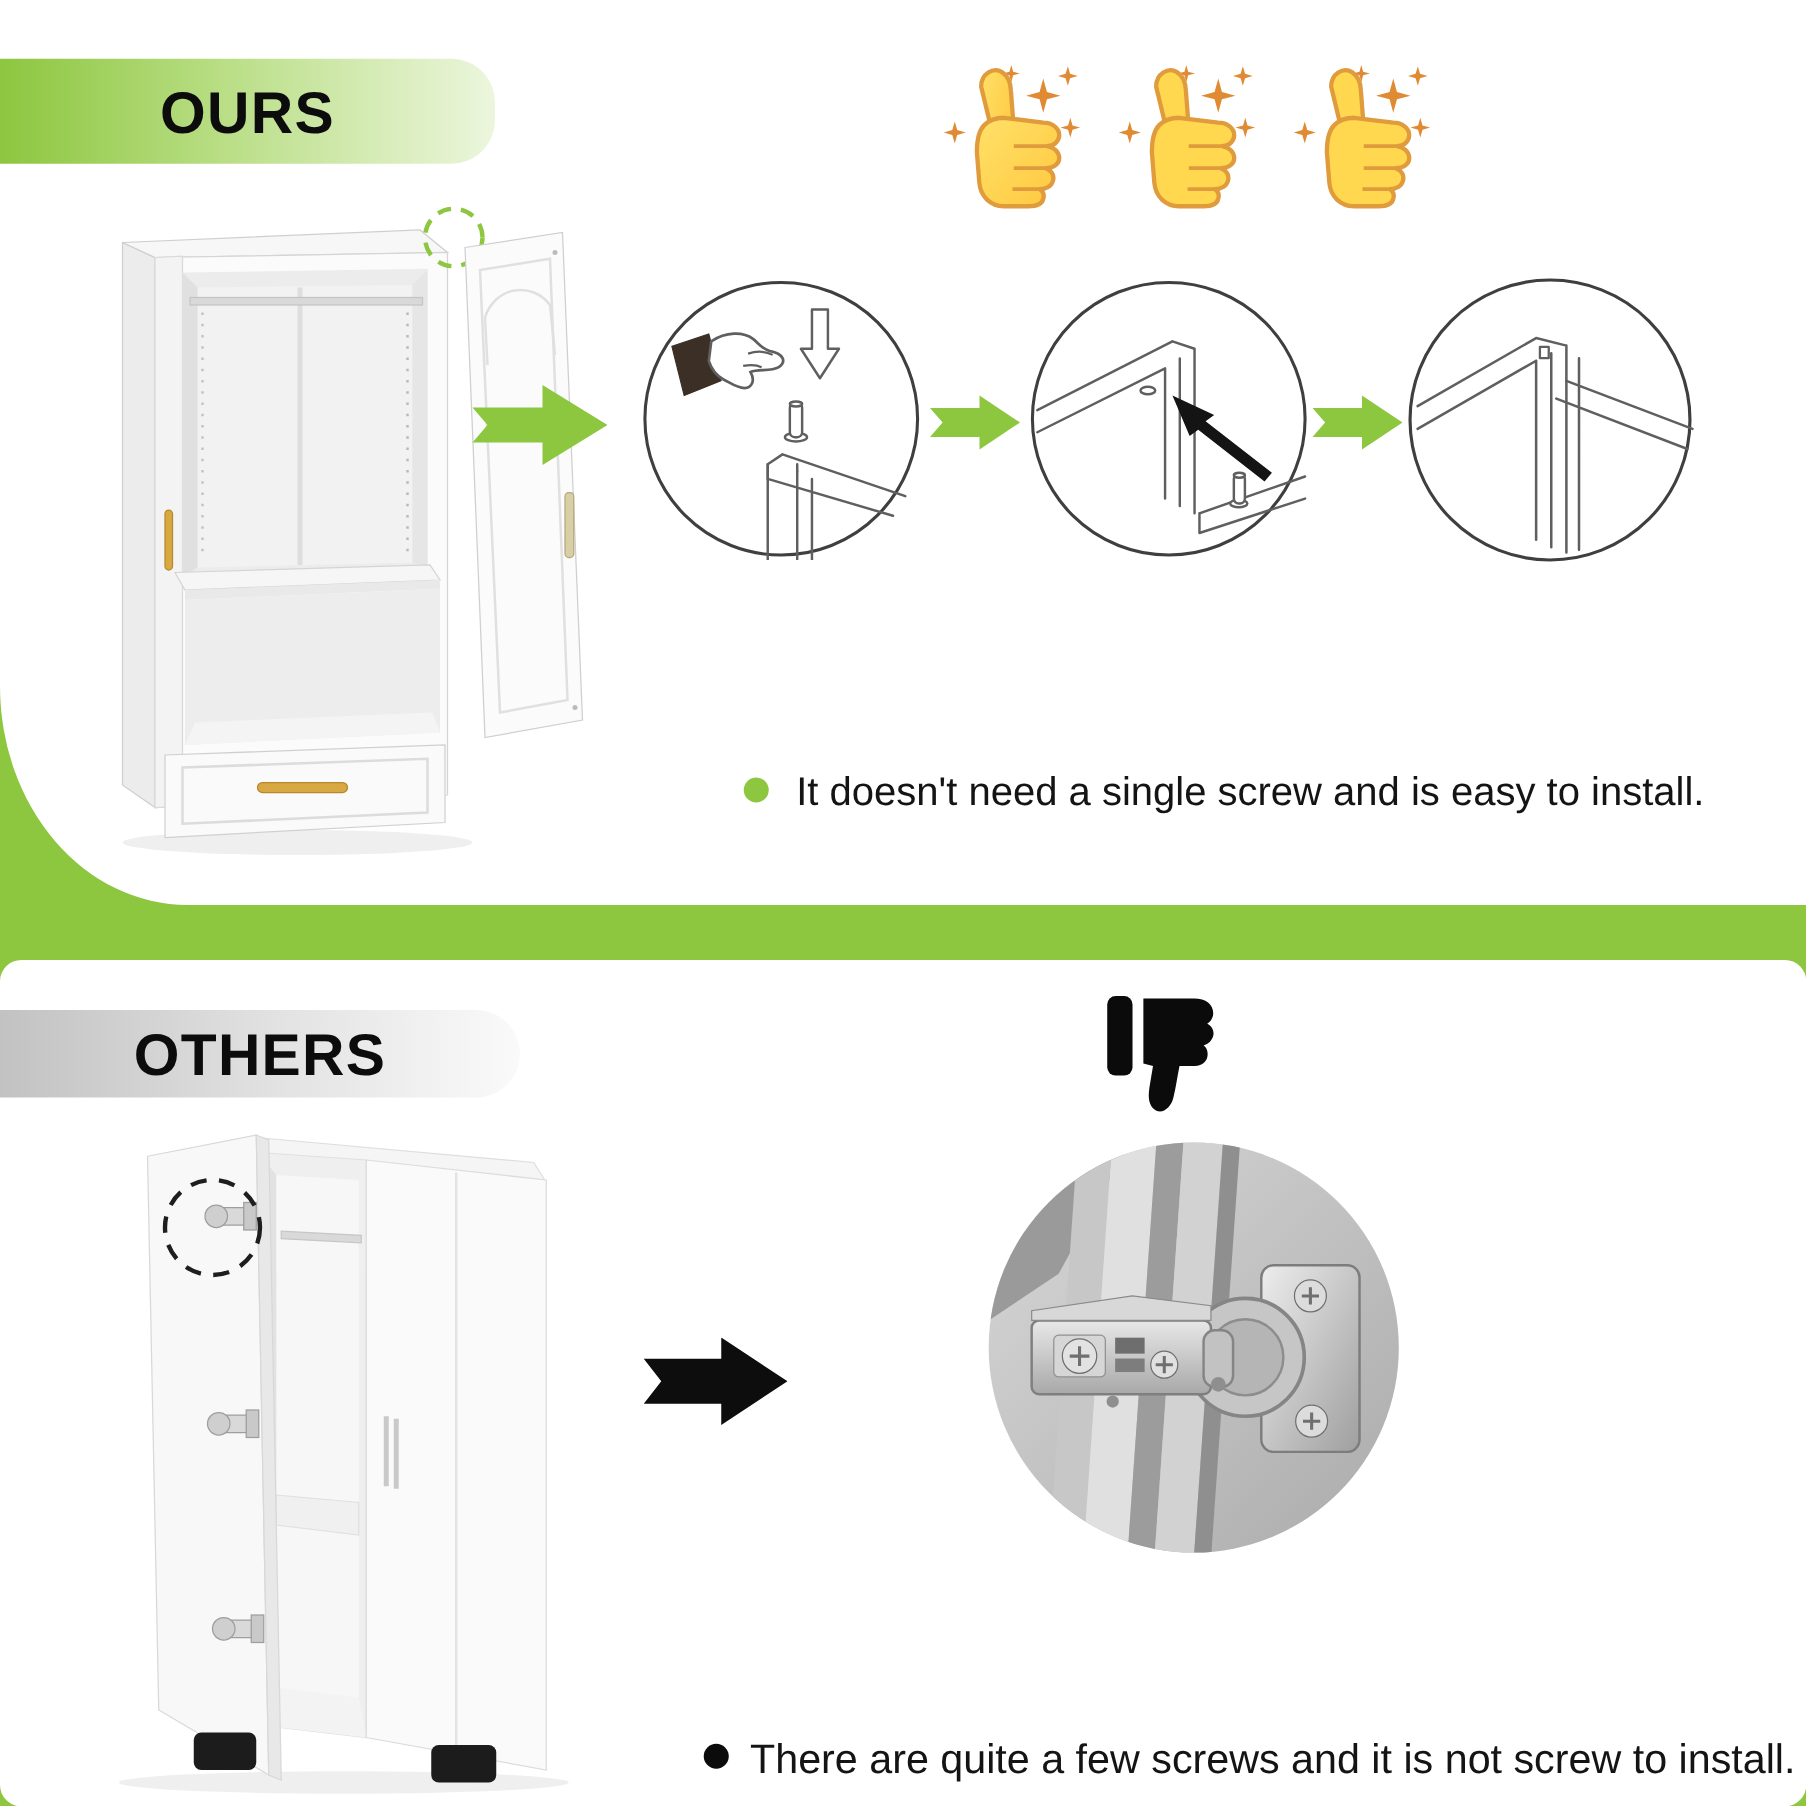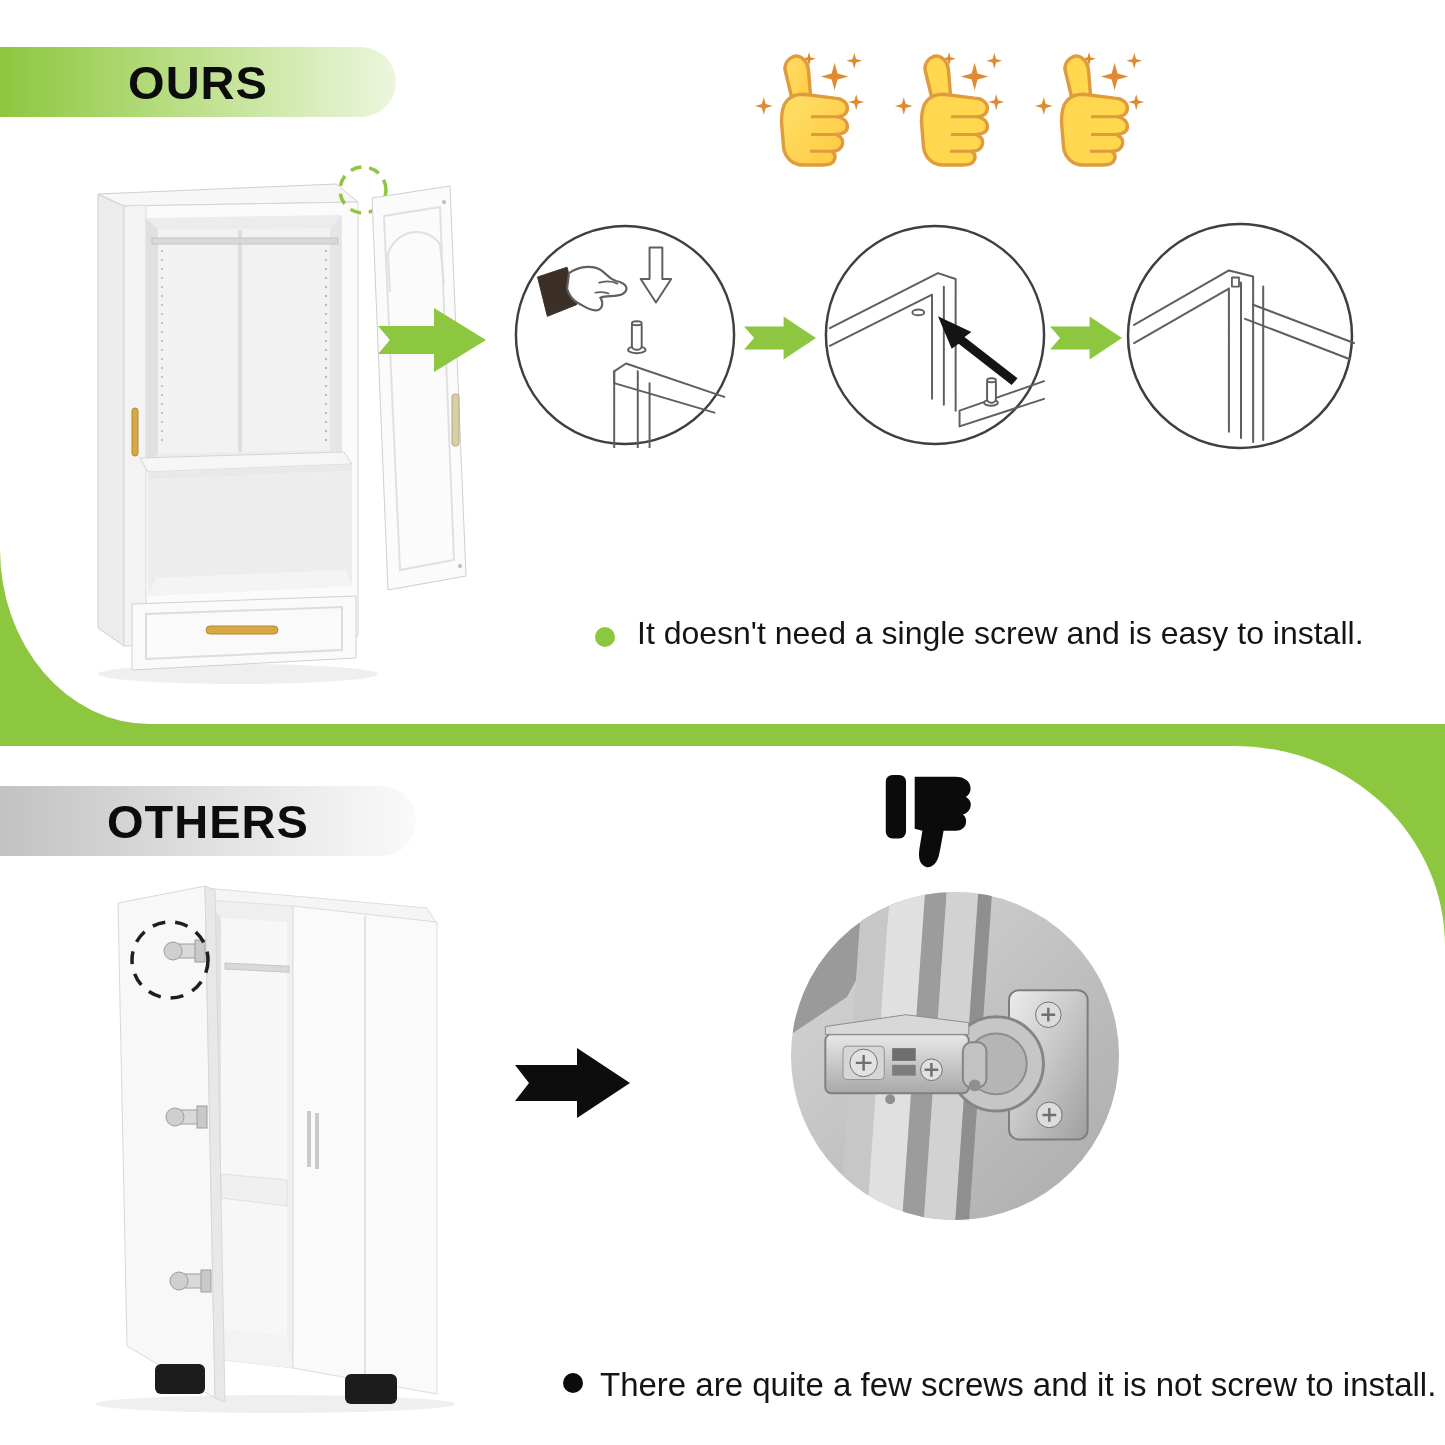--- a/index.html
+++ b/index.html
@@ -3,45 +3,45 @@
 <meta charset="utf-8">
 <style>
   html,body{margin:0;padding:0;background:#ffffff;}
   .page{
     position:relative;width:1445px;height:1445px;overflow:hidden;
     background:var(--green,#8dc63f);
     font-family:"Liberation Sans",sans-serif;color:#111;
   }
   .panel{position:absolute;left:0;right:0;background:#fff;}
   .panel-top{top:0;height:724px;border-bottom-left-radius:150px 175px;}
-  .panel-bottom{top:746px;bottom:0;border-top-right-radius:210px 200px;}
+  .panel-bottom{top:768px;bottom:0;border-top-right-radius:210px 200px;border-radius:17px;}
 
   .banner{
     position:absolute;display:flex;align-items:center;justify-content:center;
     font-weight:bold;font-size:47px;letter-spacing:1px;color:#0c0c0c;
   }
   .banner-ours{
-    left:0;top:47px;width:396px;height:70px;border-radius:0 35px 35px 0;
+    left:0;top:47px;width:396px;height:84px;border-radius:0 35px 35px 0;
     background:linear-gradient(90deg,var(--green,#8dc63f) 0%,#b9de85 45%,#ecf6dd 100%);
   }
   .banner-others{
     left:0;top:40px;width:416px;height:70px;border-radius:0 35px 35px 0;
     background:linear-gradient(90deg,#c2c2c2 0%,#e3e3e3 55%,#fafafa 100%);
   }
 
   .heading{
     position:absolute;left:490px;width:950px;text-align:center;
     font-weight:bold;font-size:47px;line-height:1.05;color:#0a0a0a;
   }
   .heading-ours{top:506px;}
   .heading-others{top:514px;}
 
   .bullet{position:absolute;display:flex;align-items:flex-start;font-size:32px;line-height:1.15;color:#141414;}
   .bullet .dot{flex:0 0 auto;width:20px;height:20px;border-radius:50%;margin-top:7px;}
-  .bullet-ours{left:595px;top:615px;align-items:center;}
+  .bullet-ours{left:595px;top:615px;}
   .bullet-ours .dot{background:var(--green,#8dc63f);margin-right:22px;}
   .bullet-others{left:563px;top:620px;font-size:33px;}
   .bullet-others .dot{background:#0b0b0b;margin-right:17px;}
 
   .abs{position:absolute;}
   svg{display:block;}
   .lineart{stroke:#5f5f5f;stroke-width:2;fill:none;stroke-linecap:round;stroke-linejoin:round;}
   .circle-frame{fill:#fff;stroke:#3f3f3f;stroke-width:2.5;}
   .green-fill{fill:var(--green,#8dc63f);}
 </style>

